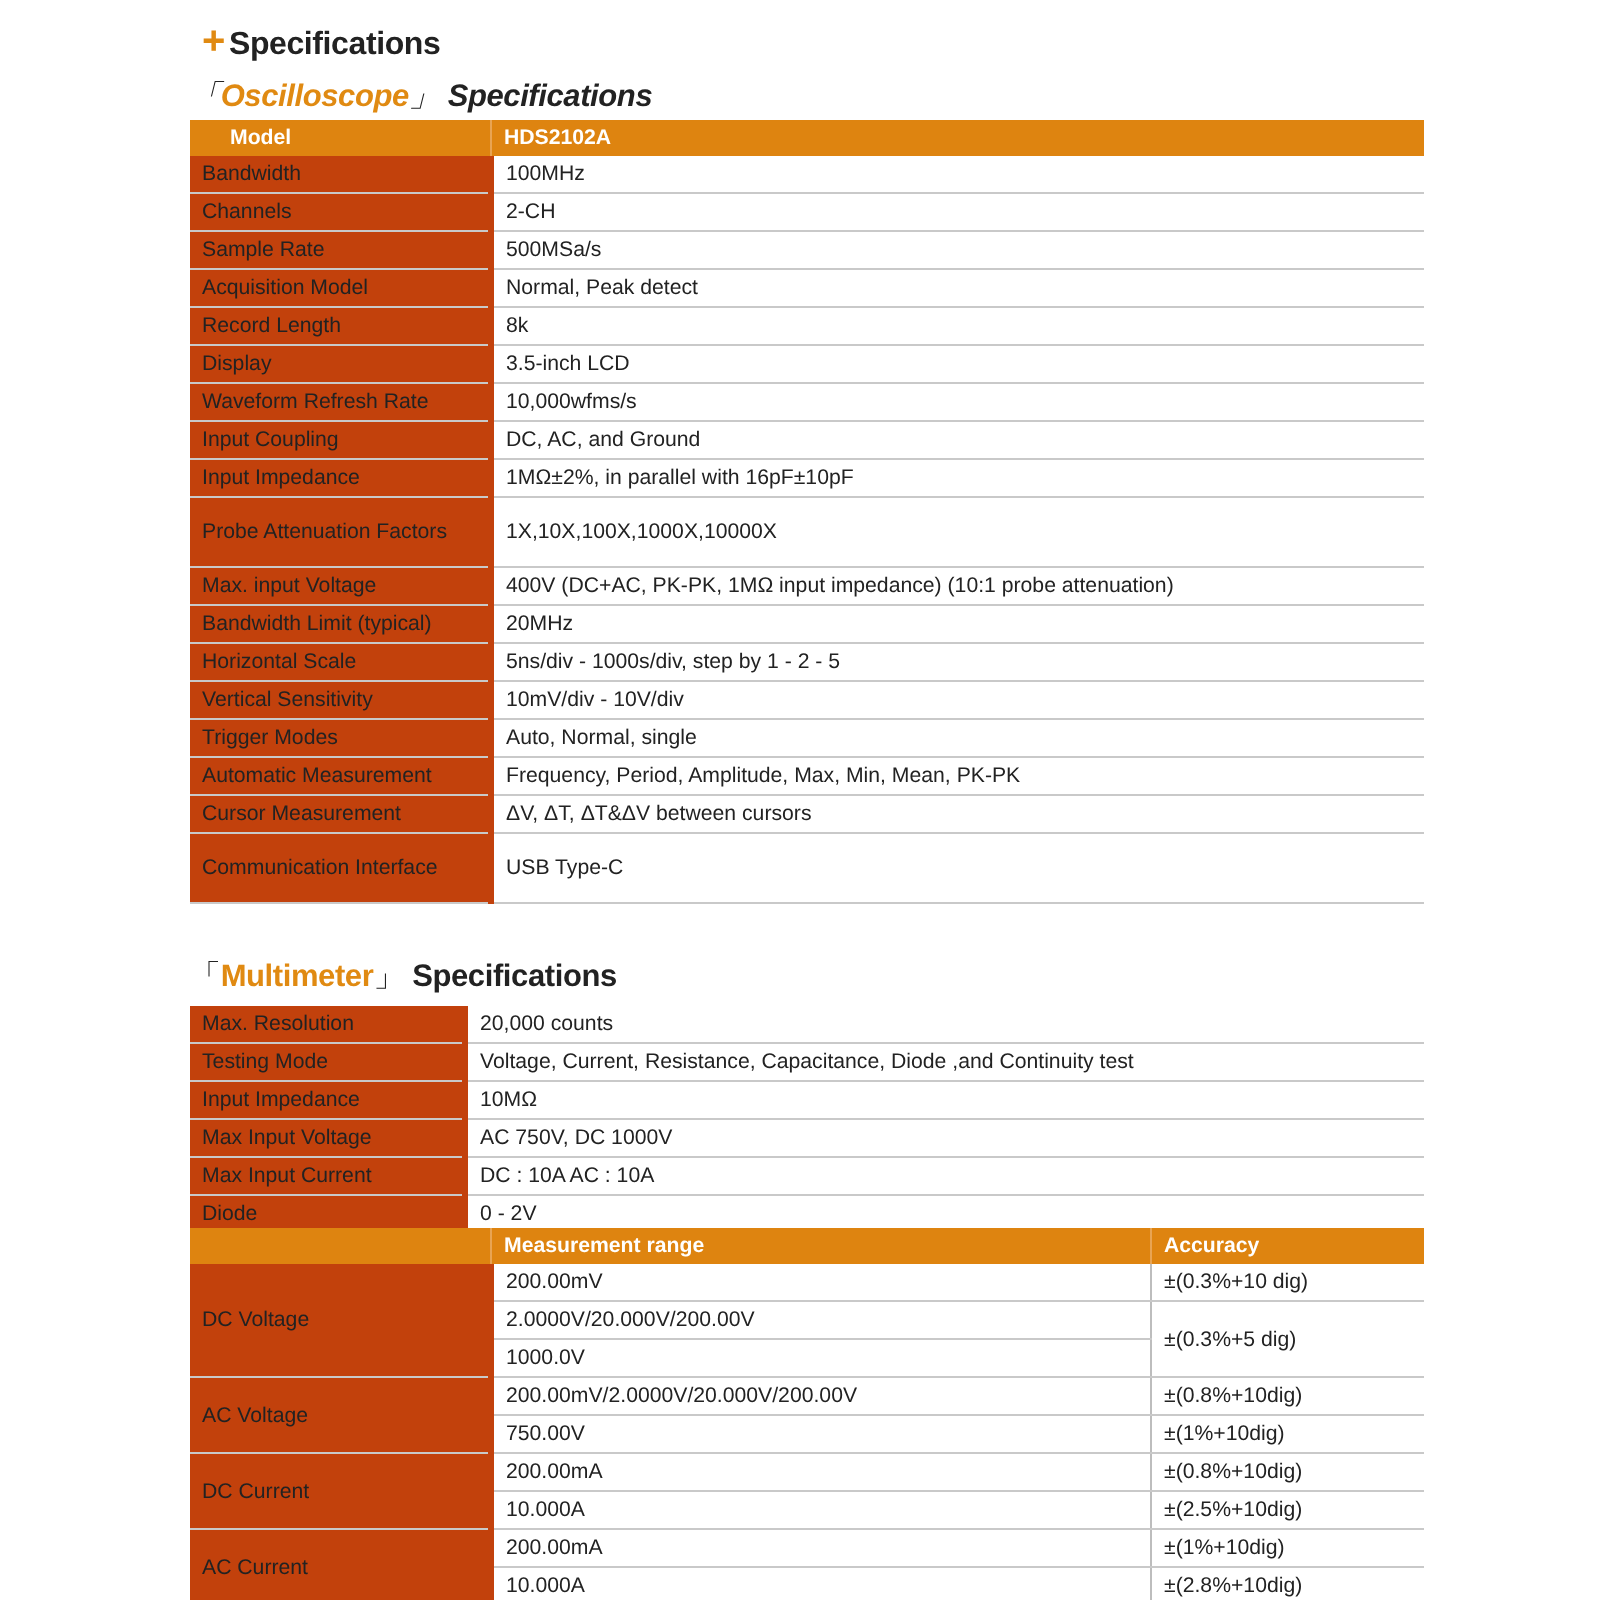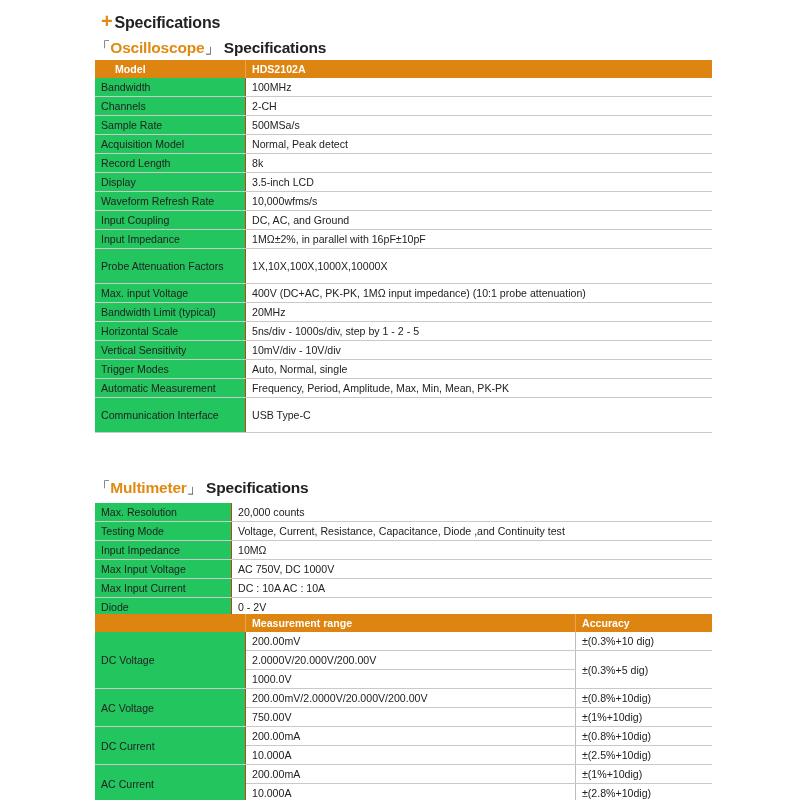--- a/index.html
+++ b/index.html
@@ -4,41 +4,41 @@
 <style>
   html,body{margin:0;padding:0;background:#fff;}
   body{width:800px;height:800px;position:relative;overflow:hidden;font-family:"Liberation Sans","DejaVu Sans",sans-serif;color:#222;}
   .main-title{position:absolute;left:101px;top:10px;font-size:16px;font-weight:bold;color:#222;letter-spacing:-0.2px;text-align:right;}
   .main-title .plus{color:#e08a12;font-size:20px;margin-right:2px;font-weight:bold;}
   .sec-title{position:absolute;left:95px;font-size:15.5px;font-weight:bold;color:#222;letter-spacing:-0.2px;}
   .sec-title .br{color:#222;font-weight:normal;}
   .sec-title .hl{color:#e08a12;}
   table{border-collapse:collapse;width:617px;position:absolute;left:95px;font-size:10.6px;table-layout:fixed;}
   td{border-bottom:1px solid #c9c9c9;padding:0 6px;vertical-align:middle;line-height:18px;}
-  td.k{background:#22c55e;border-right:1px solid #c2410c;width:124px;}
+  td.k{background:#c2410c;border-right:3px solid #c2410c;width:124px;}
   td.v{background:#fff;}
   tr.head td{background:#de8410;color:#fff;font-weight:bold;height:18px;border-bottom:none;}
   tr.head td.k{background:#de8410;border-right:1px solid #e9a452;padding-left:20px;}
   td.acc{border-left:1px solid #bdbdbd;width:124px;}
   #osc{top:60px;}
   #osc tr td{height:17.3px;}
   #osc tr.tall td{height:34px;line-height:17px;}
   #mm{top:503px;}
   #mm tr td{height:17.3px;}
   #mmr{top:614px;}
   #mmr tr td{height:17.3px;}
 </style>
 </head>
 <body>
 
 <div class="main-title">
   <span class="plus">+</span><span>Specifications</span>
 </div>
 
-<div class="sec-title" style="top:38px;">
+<div class="sec-title" style="top:38px;font-style:italic;">
   <span class="br">「</span><span class="hl">Oscilloscope</span><span class="br">」</span>
   <span>Specifications</span>
 </div>
 
 <table id="osc">
   <tbody id="osc-body">
     <tr class="head">
       <td class="k">Model</td>
       <td class="v">HDS2102A</td>
     </tr>
@@ -98,20 +98,24 @@
         <td class="k">Vertical Sensitivity</td>
         <td class="v">10mV/div - 10V/div</td>
       </tr>
       <tr>
         <td class="k">Trigger Modes</td>
         <td class="v">Auto, Normal, single</td>
       </tr>
       <tr>
         <td class="k">Automatic Measurement</td>
         <td class="v">Frequency, Period, Amplitude, Max, Min, Mean, PK-PK</td>
+      </tr>
+      <tr>
+        <td class="k">Cursor Measurement</td>
+        <td class="v">ΔV, ΔT, ΔT&amp;ΔV between cursors</td>
       </tr>
       <tr class="tall">
         <td class="k">Communication Interface</td>
         <td class="v">USB Type-C</td>
       </tr>
     </tbody>
 </table>
 
 <div class="sec-title" style="top:478px;">
   <span class="br">「</span><span class="hl">Multimeter</span><span class="br">」</span>

